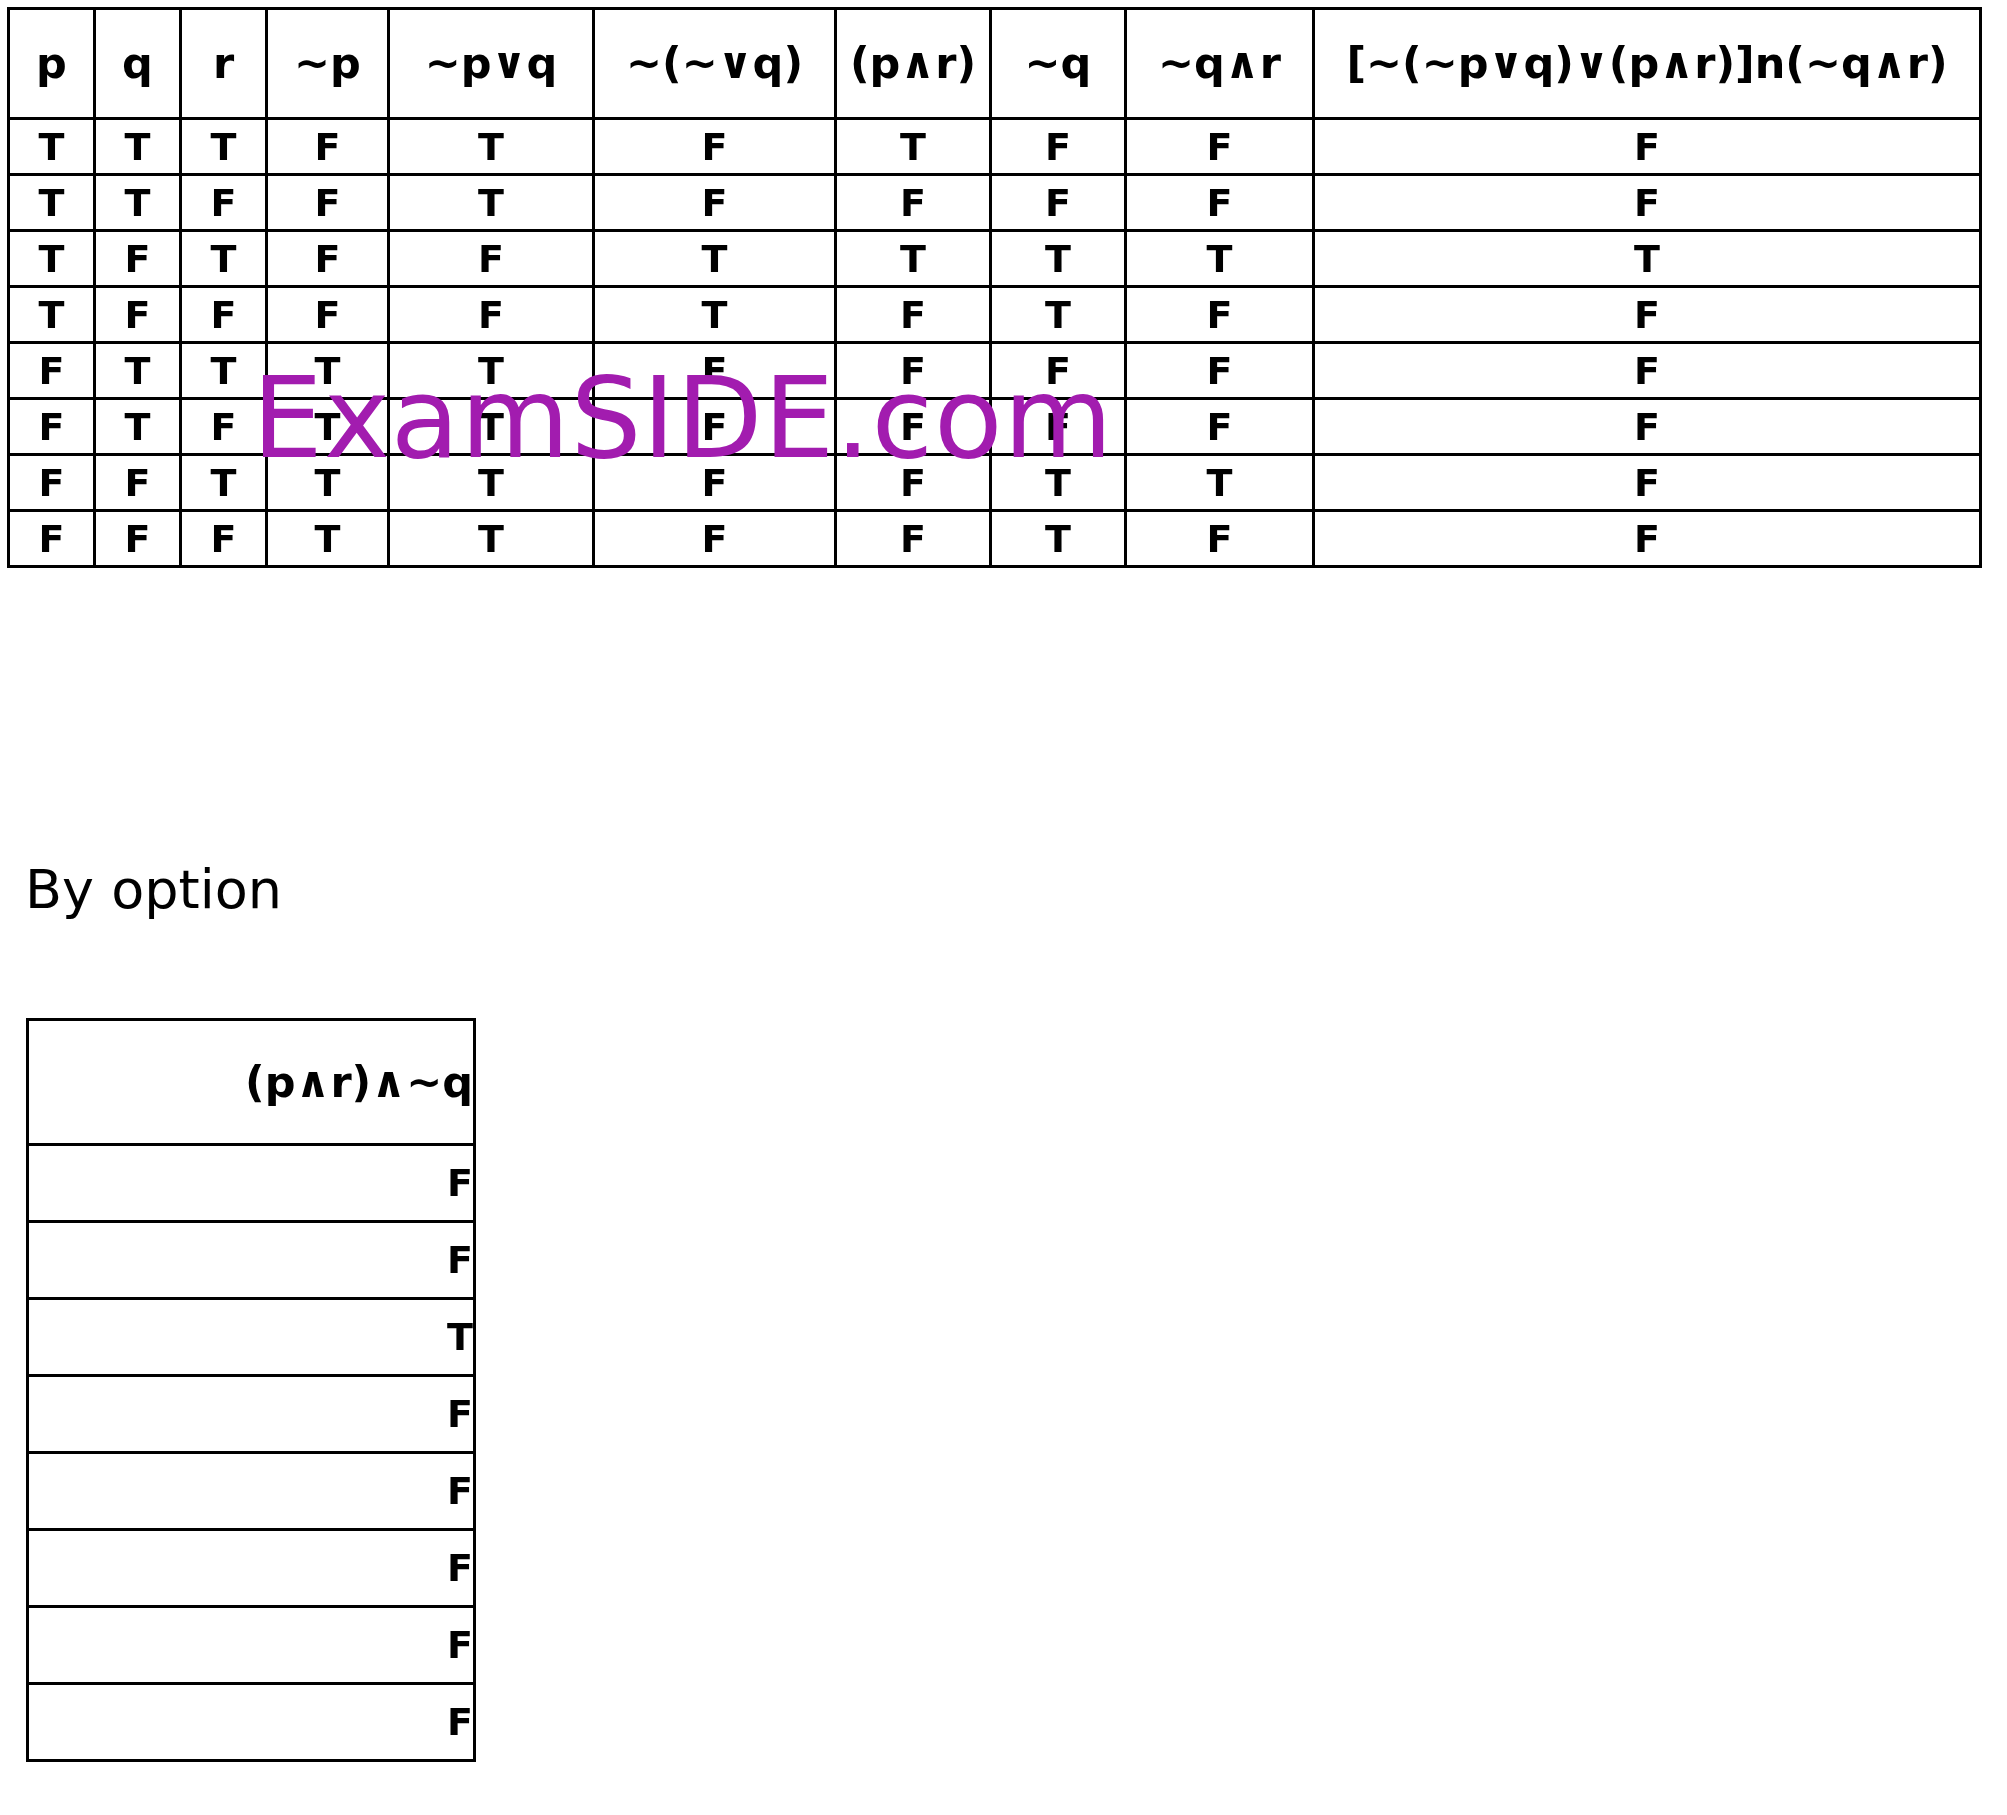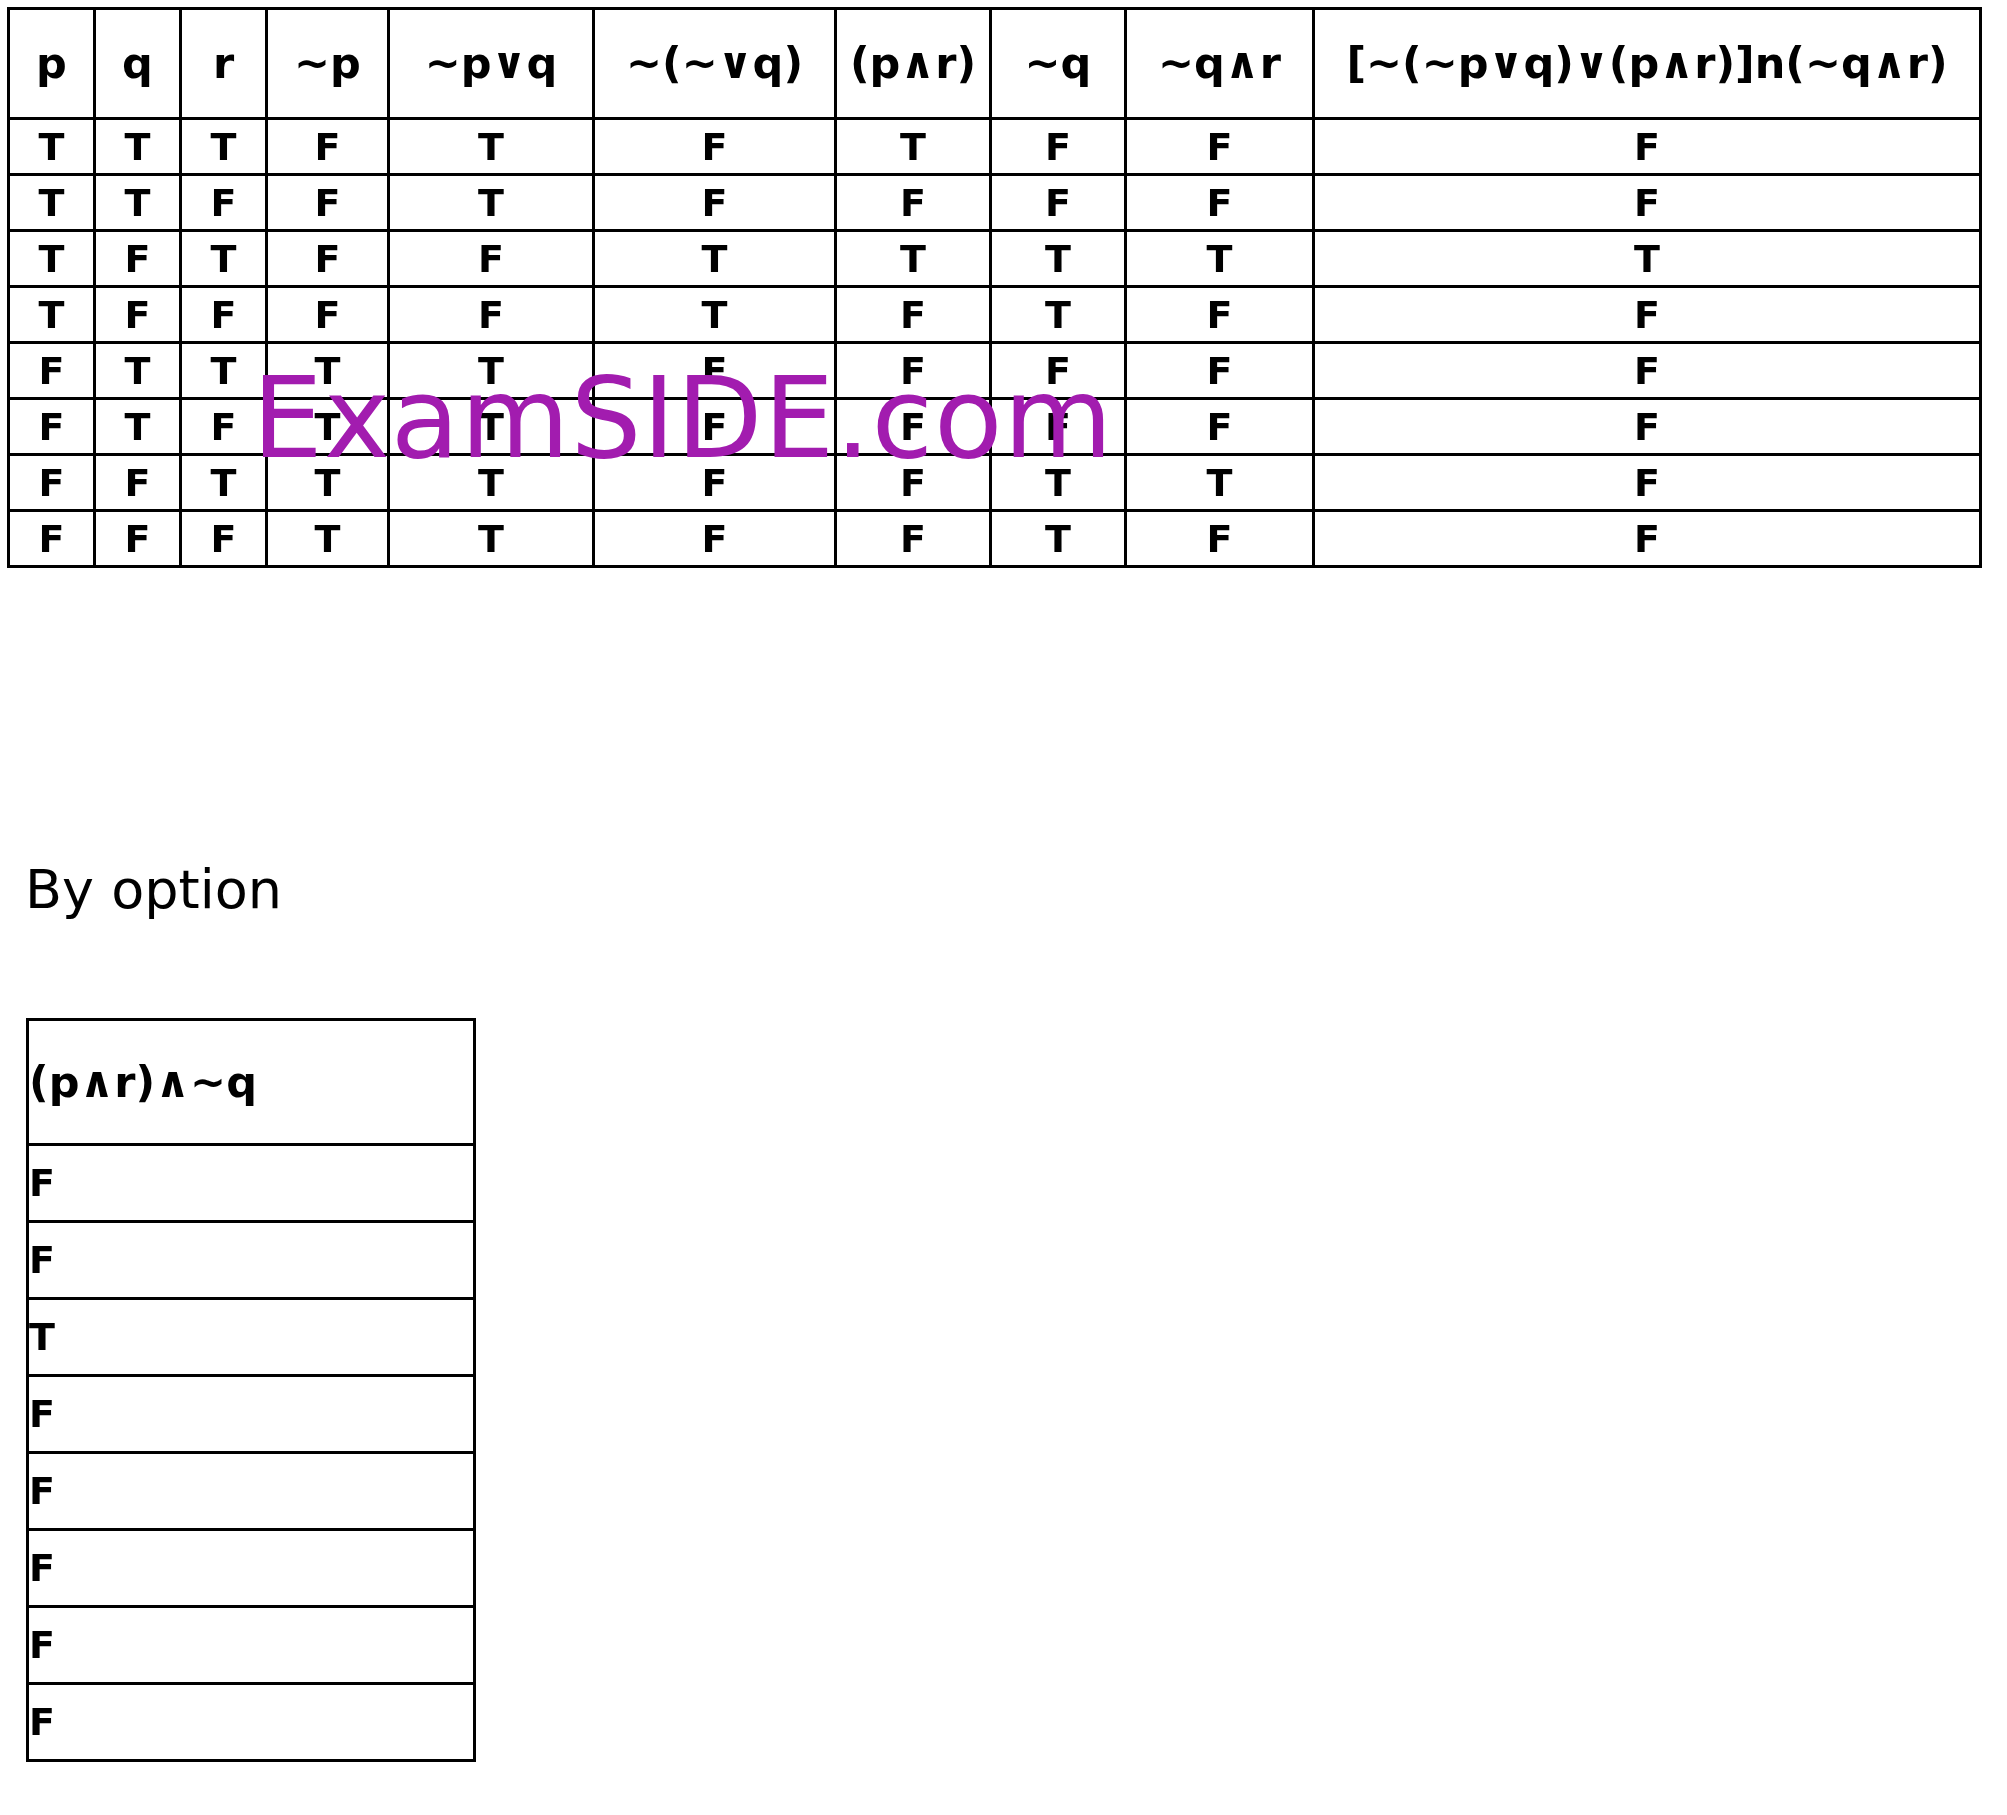--- a/index.html
+++ b/index.html
@@ -110,21 +110,21 @@
   }
 
   table.opt {
     border-collapse: collapse;
     table-layout: fixed;
   }
   table.opt th,
   table.opt td {
     border: 3.5px solid #000000;
     padding: 0;
-    text-align: left;
+    text-align: right;
     vertical-align: middle;
     font-weight: bold;
     color: #000000;
   }
   table.opt thead th {
     width: 444px;
     height: 122px;
     font-size: 43px;
     white-space: nowrap;
   }

